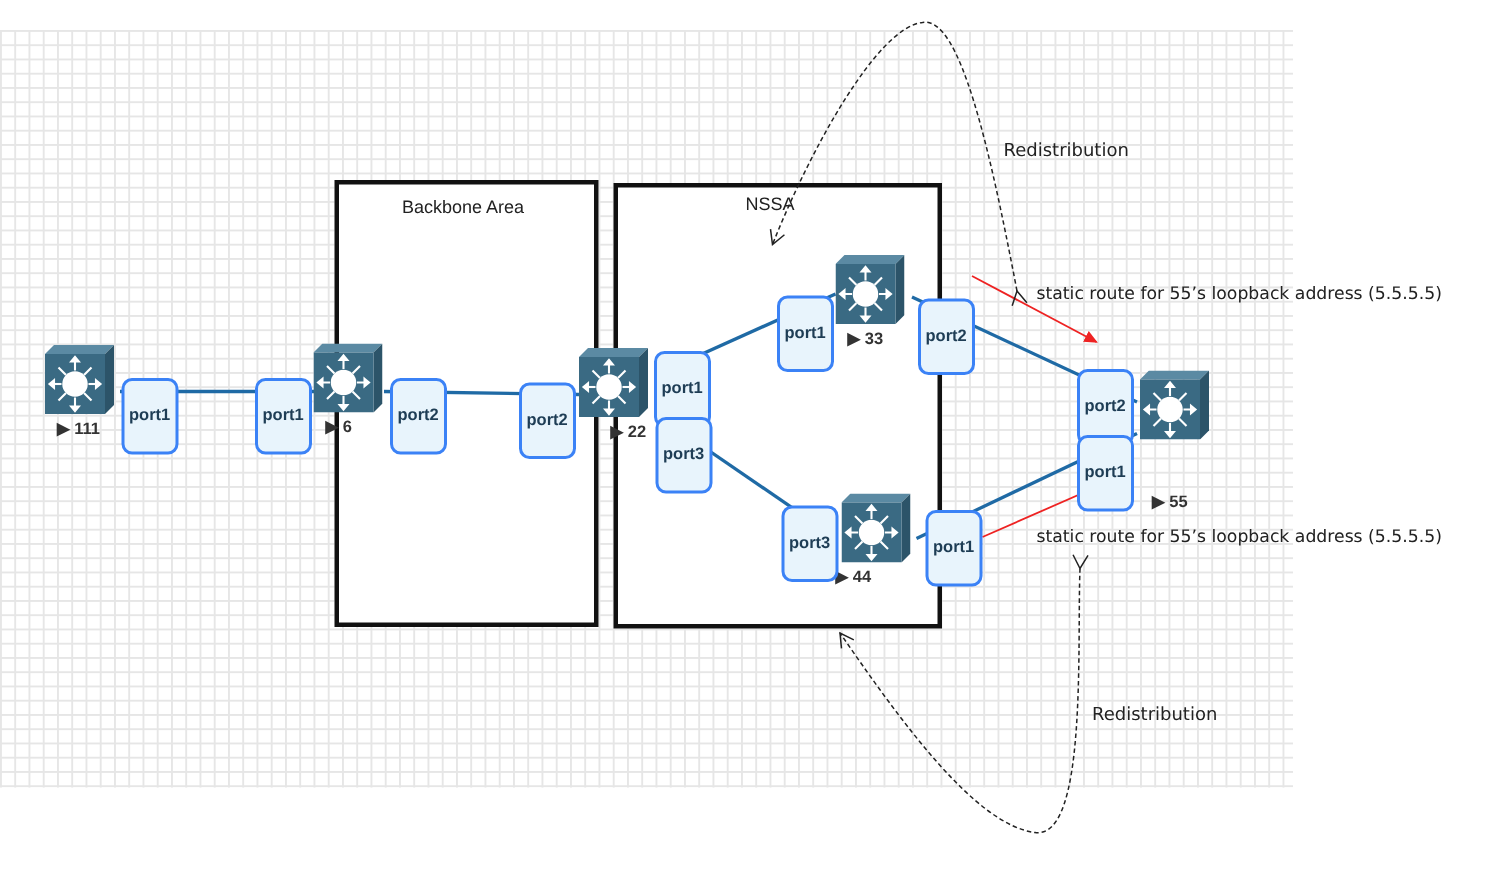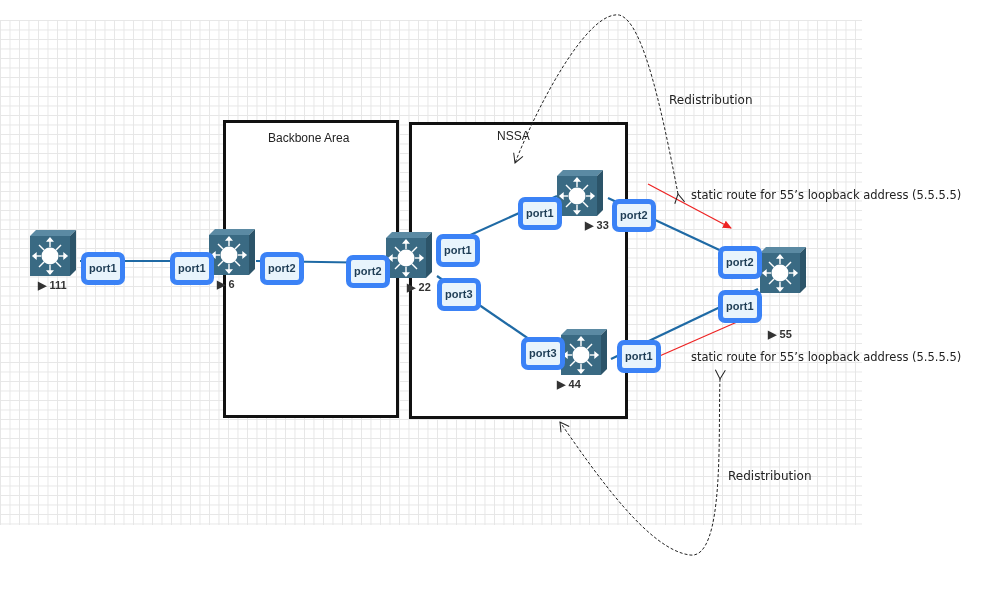--- a/index.html
+++ b/index.html
@@ -14,21 +14,21 @@
     background-size: 9.5px 9.5px;
   }
   .area-box { position: absolute; border: 3px solid #111; background: #fff; box-sizing: border-box; }
   .area-label { position: absolute; font-size: 12px; color: #222; margin-top: 31px; }
   .anno { position: absolute; font-family: "DejaVu Sans", sans-serif; color: #222; white-space: nowrap; }
   .anno.big { font-size: 12px; }
   .anno.small { font-size: 11.5px; }
   .switch { position: absolute; width: 46px; height: 46px; }
   .switch-label { position: absolute; font-size: 11px; font-weight: bold; color: #333; white-space: nowrap; }
   .port {
-    position: absolute; height: 15px; padding: 4px 3px; border: 5px solid #3b82f6; border-radius: 7px;
+    position: absolute; height: 15px; padding: 16px 3px; border: 2px solid #3b82f6; border-radius: 7px;
     background: #e8f4fc; color: #1e3d55; font-size: 11px; font-weight: bold; line-height: 15px;
     box-sizing: content-box; white-space: nowrap;
   }
   svg.overlay { position: absolute; left: 0; top: 0; width: 999px; height: 594px; pointer-events: none; }
 </style>
 </head>
 <body>
 
 <div id="canvas">
   <div class="grid"></div>
@@ -140,21 +140,21 @@
             <line x1="11" y1="26" x2="5" y2="26"></line>
             <polygon points="6,23.5 3,26 6,28.5"></polygon>
             <line x1="29" y1="26" x2="35" y2="26"></line>
             <polygon points="34,23.5 37,26 34,28.5"></polygon>
             <line x1="14" y1="20" x2="9" y2="15"></line>
             <line x1="26" y1="20" x2="31" y2="15"></line>
             <line x1="14" y1="32" x2="9" y2="37"></line>
             <line x1="26" y1="32" x2="31" y2="37"></line>
           </g>
         </svg></div>
-      <div class="switch-label" style="left: 565px; top: 219px; padding-left: 20px;">▶ 33</div>
+      <div class="switch-label" style="left: 545px; top: 219px; padding-left: 20px;">▶ 33</div>
       <div class="switch" style="left: 561px; top: 329px;"><svg width="46" height="46" viewBox="0 0 46 46">
           <polygon points="0,6 6,0 46,0 40,6" fill="#5b8aa3"></polygon>
           <polygon points="40,6 46,0 46,40 40,46" fill="#2c5469"></polygon>
           <rect x="0" y="6" width="40" height="40" fill="#3a6a83"></rect>
           <circle cx="20" cy="26" r="8.5" fill="#fff"></circle>
           <g stroke="#fff" stroke-width="1.4" fill="#fff">
             <line x1="20" y1="17" x2="20" y2="10"></line>
             <polygon points="17.5,11 20,8 22.5,11"></polygon>
             <line x1="20" y1="35" x2="20" y2="42"></line>
             <polygon points="17.5,41 20,44 22.5,41"></polygon>

